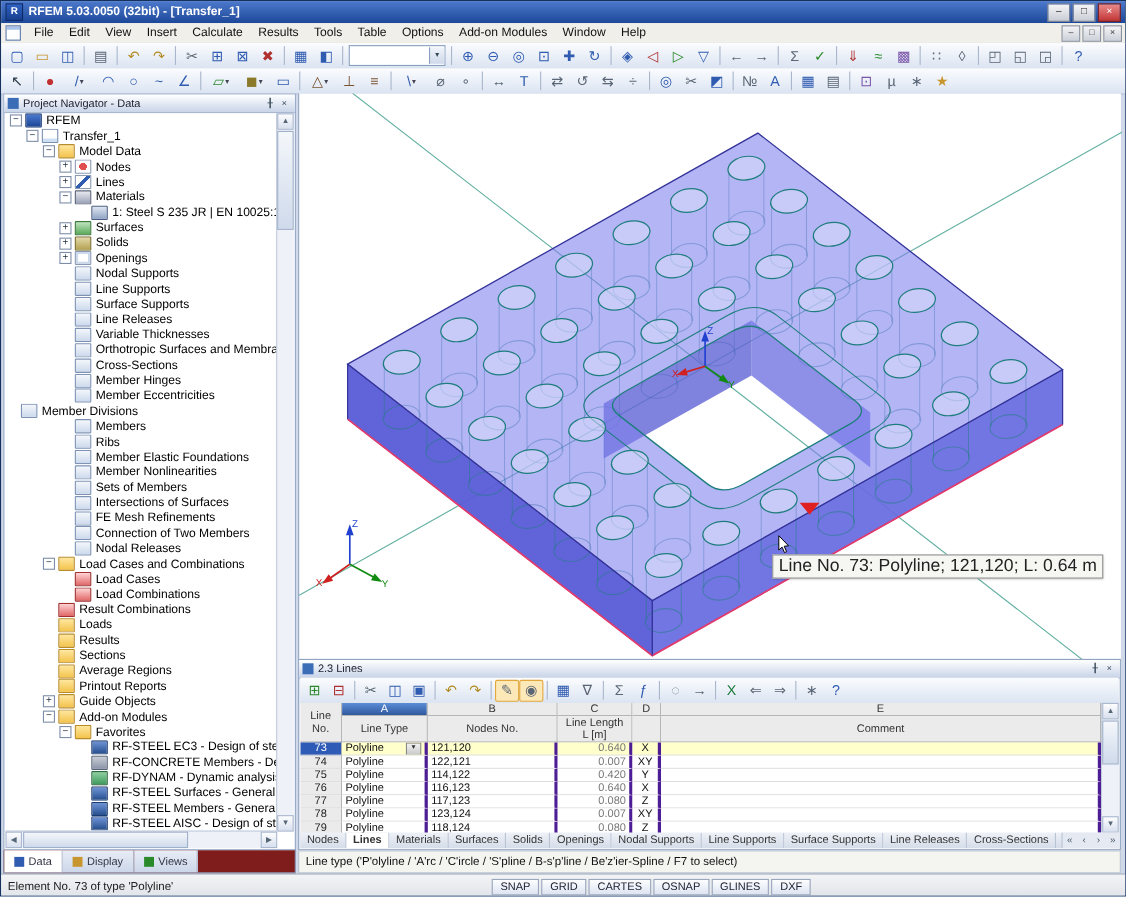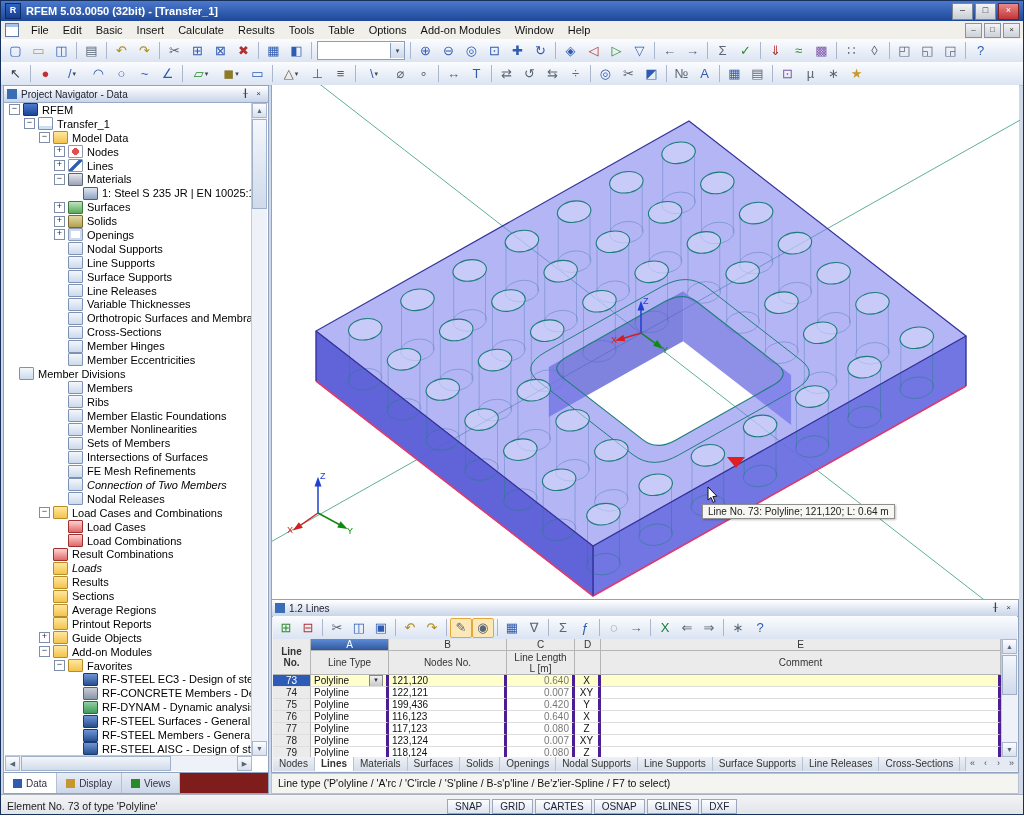--- a/index.html
+++ b/index.html
@@ -72,21 +72,21 @@
   .ntab{display:flex;align-items:center;padding:0 9px;font-size:10px;color:#334;border-right:1px solid #b5c2d6;background:linear-gradient(#e8edf6,#ccd7e9);}
   .ntab.active{background:#fff;}
   .ntico{width:9px;height:9px;margin-right:4px;flex:none;}
   .ntab:nth-child(1) .ntico{background:#2f5bb0;}
   .ntab:nth-child(2) .ntico{background:#c8962e;}
   .ntab:nth-child(3) .ntico{background:#2a8a2a;}
 
   
   .viewport{position:absolute;left:270px;top:84px;width:748px;height:514px;background:#fff;border-left:1px solid #90a4c2;box-sizing:border-box;}
   .viewport svg{position:absolute;left:0;top:0;}
-  .tooltip{position:absolute;left:430px;top:419px;background:#f6f6f2;border:1px solid #8f8f8f;box-shadow:1px 1px 2px rgba(0,0,0,.25);font-size:10px;padding:1px 5px;color:#222;white-space:nowrap;z-index:5;}
+  .tooltip{position:absolute;left:430px;top:419px;background:#f6f6f2;border:1px solid #8f8f8f;box-shadow:1px 1px 2px rgba(0,0,0,.25);font-size:16px;padding:1px 5px;color:#222;white-space:nowrap;z-index:5;}
 
   
   .tablepanel{position:absolute;left:270px;top:598px;width:748px;height:174px;background:#f2f4f8;border:1px solid #90a4c2;box-sizing:border-box;}
   .table-toolbar{position:absolute;left:1px;right:1px;top:16px;height:23px;background:linear-gradient(#fbfcfe,#dbe4f2);border-bottom:1px solid #b7c4d9;display:flex;align-items:center;padding:0 2px;overflow:hidden;}
   .table-toolbar .tbtn{width:20px;height:18px;}
   .grid-wrap{position:absolute;left:1px;right:16px;top:39px;bottom:15px;overflow:hidden;background:#fff;border-right:1px solid #c2cbdb;}
   #grid{display:grid;grid-template-columns:38px 78px 118px 68px 26px minmax(0,1fr);grid-template-rows:12px 24px repeat(7,12px);font-size:10px;}
   .gc{border-right:3px solid #4c1d95;border-bottom:1px solid #dedede;padding:0 3px;line-height:12px;overflow:hidden;background:#fff;color:#111;white-space:nowrap;}
   .ghead{background:#ebebeb;color:#333;border-right:1px solid #b5b5b5;border-bottom:1px solid #b5b5b5;display:flex;align-items:center;justify-content:center;white-space:pre-line;text-align:center;line-height:11px;padding:0 2px;}
   .ghead.sel{background:linear-gradient(#5b8dd6,#31589e);color:#fff;}
@@ -123,21 +123,21 @@
     <span class="winbtn">–</span>
     <span class="winbtn">□</span>
     <span class="winbtn close">×</span>
   </div>
 
   <div class="menubar">
     <span class="mdi-doc"></span>
     <span id="menu-items" style="display:flex;">
         <span class="mitem">File</span>
         <span class="mitem">Edit</span>
-        <span class="mitem">Basic</span>
+        <span class="mitem">View</span>
         <span class="mitem">Insert</span>
         <span class="mitem">Calculate</span>
         <span class="mitem">Results</span>
         <span class="mitem">Tools</span>
         <span class="mitem">Table</span>
         <span class="mitem">Options</span>
         <span class="mitem">Add-on Modules</span>
         <span class="mitem">Window</span>
         <span class="mitem">Help</span>
       </span>
@@ -524,21 +524,21 @@
         <div class="trow" style="padding-left: 49px;">
           <span class="exp none"></span>
           <span class="tico ico-item"></span>
           <span class="tlabel">Intersections of Surfaces</span>
         </div>
         <div class="trow" style="padding-left: 49px;">
           <span class="exp none"></span>
           <span class="tico ico-item"></span>
           <span class="tlabel">FE Mesh Refinements</span>
         </div>
-        <div class="trow" style="padding-left: 49px; font-style: italic;">
+        <div class="trow" style="padding-left: 49px;">
           <span class="exp none"></span>
           <span class="tico ico-item"></span>
           <span class="tlabel">Connection of Two Members</span>
         </div>
         <div class="trow" style="padding-left: 49px;">
           <span class="exp none"></span>
           <span class="tico ico-item"></span>
           <span class="tlabel">Nodal Releases</span>
         </div>
         <div class="trow" style="padding-left: 34px;">
@@ -554,21 +554,21 @@
         <div class="trow" style="padding-left: 49px;">
           <span class="exp none"></span>
           <span class="tico ico-lc"></span>
           <span class="tlabel">Load Combinations</span>
         </div>
         <div class="trow" style="padding-left: 34px;">
           <span class="exp none"></span>
           <span class="tico ico-lc"></span>
           <span class="tlabel">Result Combinations</span>
         </div>
-        <div class="trow" style="padding-left: 34px; font-style: italic;">
+        <div class="trow" style="padding-left: 34px;">
           <span class="exp none"></span>
           <span class="tico ico-folder"></span>
           <span class="tlabel">Loads</span>
         </div>
         <div class="trow" style="padding-left: 34px;">
           <span class="exp none"></span>
           <span class="tico ico-folder"></span>
           <span class="tlabel">Results</span>
         </div>
         <div class="trow" style="padding-left: 34px;">
@@ -1031,21 +1031,21 @@
         <path d="M 436 402 l 0 13 l 3 -2.6 l 2.2 5 l 1.9 -0.9 l -2.2 -4.9 l 4 -0.4 Z" fill="#fff" stroke="#000" stroke-width="0.9"></path>
       </svg>
     <div class="tooltip">
       <span>Line No. 73: Polyline; 121,120; L: 0.64 m</span>
     </div>
   </div>
 
   <div class="tablepanel">
     <div class="panel-header">
       <span class="ph-icon"></span>
-      <span class="ph-title">1.2 Lines</span>
+      <span class="ph-title">2.3 Lines</span>
       <span class="ph-btn">╂</span>
       <span class="ph-btn">×</span>
     </div>
     <div class="table-toolbar" id="table-toolbar">
         <span class="tbtn">
           <span class="tglyph" style="color: rgb(42, 138, 42);">⊞</span>
         </span>
         <span class="tbtn">
           <span class="tglyph" style="color: rgb(176, 48, 48);">⊟</span>
         </span>
@@ -1107,21 +1107,21 @@
         <span class="tsep"></span>
         <span class="tbtn">
           <span class="tglyph" style="color: rgb(90, 102, 117);">∗</span>
         </span>
         <span class="tbtn">
           <span class="tglyph" style="color: rgb(47, 91, 176);">?</span>
         </span>
       </div>
     <div class="grid-wrap">
       <div id="grid">
-          <div class="gc ghead" style="grid-area: 1 / 1 / span 2; font-weight: bold;">Line
+          <div class="gc ghead" style="grid-area: 1 / 1 / span 2;">Line
 No.</div>
           <div class="gc ghead sel" style="grid-area: 1 / 2;">A</div>
           <div class="gc ghead" style="grid-area: 1 / 3;">B</div>
           <div class="gc ghead" style="grid-area: 1 / 4;">C</div>
           <div class="gc ghead" style="grid-area: 1 / 5;">D</div>
           <div class="gc ghead" style="grid-area: 1 / 6;">E</div>
           <div class="gc ghead" style="grid-area: 2 / 2;">Line Type</div>
           <div class="gc ghead" style="grid-area: 2 / 3;">Nodes No.</div>
           <div class="gc ghead" style="grid-area: 2 / 4;">Line Length
 L [m]</div>
@@ -1141,21 +1141,21 @@
             <span>Polyline</span>
           </div>
           <div class="gc">122,121</div>
           <div class="gc glen">0.007</div>
           <div class="gc gd">XY</div>
           <div class="gc"></div>
           <div class="gc rnum">75</div>
           <div class="gc gtype">
             <span>Polyline</span>
           </div>
-          <div class="gc">199,436</div>
+          <div class="gc">114,122</div>
           <div class="gc glen">0.420</div>
           <div class="gc gd">Y</div>
           <div class="gc"></div>
           <div class="gc rnum">76</div>
           <div class="gc gtype">
             <span>Polyline</span>
           </div>
           <div class="gc">116,123</div>
           <div class="gc glen">0.640</div>
           <div class="gc gd">X</div>

